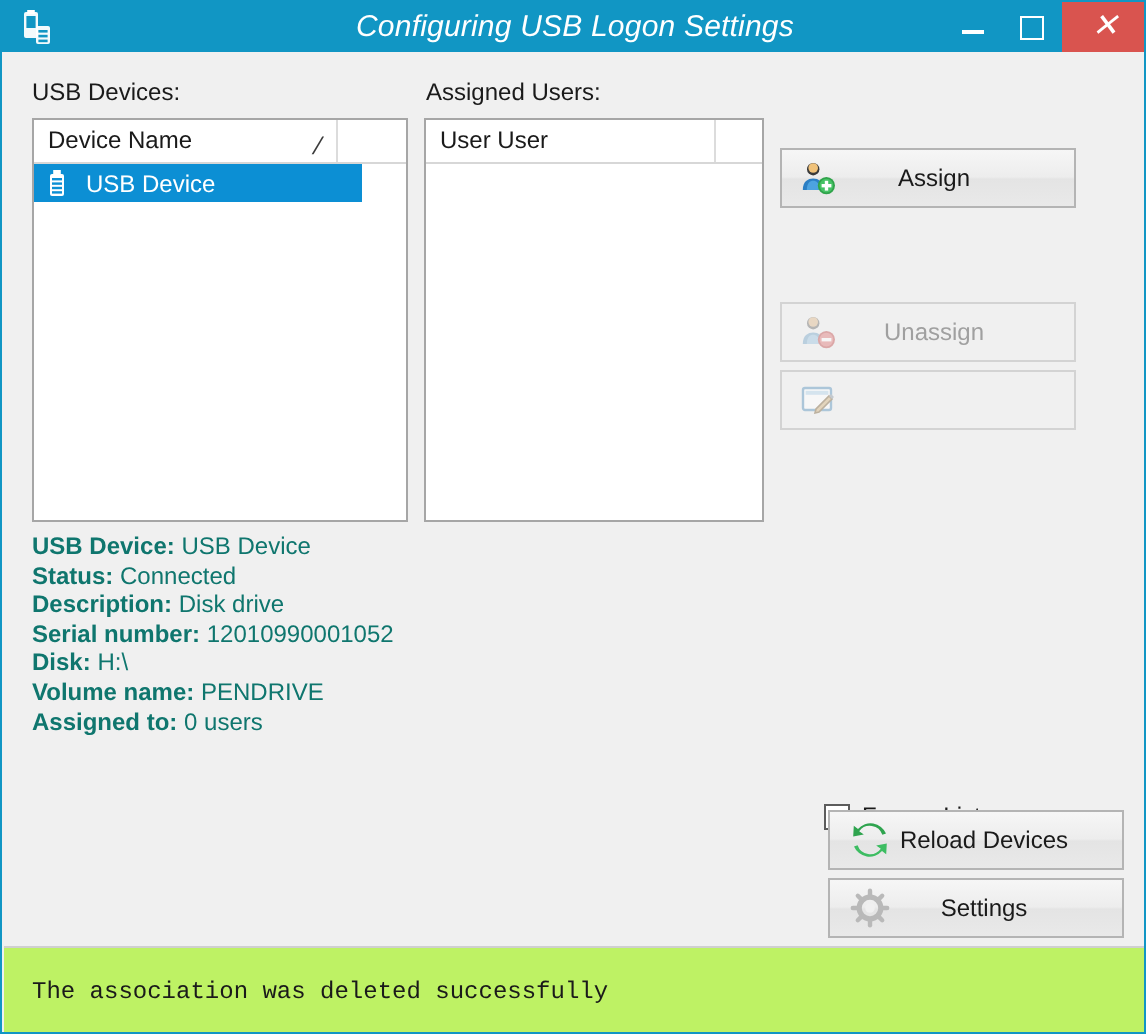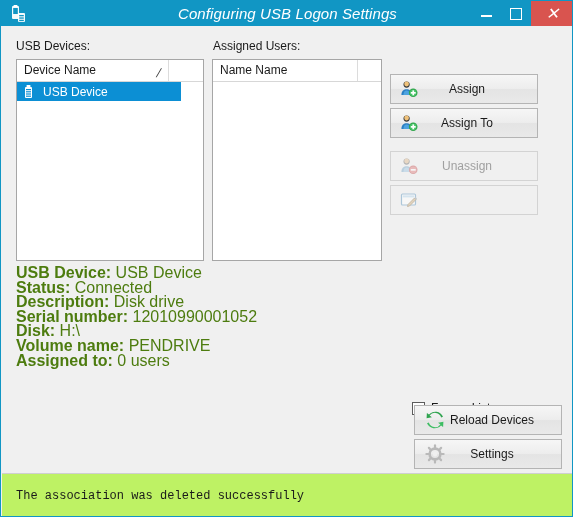--- a/index.html
+++ b/index.html
@@ -186,22 +186,22 @@
   .rbtn-assign    { top: 48px; }
   .rbtn-assignto  { top: 82px; }
   .rbtn-unassign  { top: 125px; }
   .rbtn-edit      { top: 159px; }
 
   
   .details {
     position: absolute;
     left: 14px;
     top: 240px;
-    font-size: 16px;
-    color: #4d7c0f;
+    font-size: 12px;
+    color: #0f766e;
     line-height: 14.6px;
   }
   .details div { white-space: nowrap; }
   .details b { font-weight: bold; }
 
   
   .checkrow {
     position: absolute;
     left: 410px;
     top: 375px;
@@ -327,21 +327,21 @@
             </svg>
           </span>
           <span>USB Device</span>
         </div>
       </div>
     </div>
 
     <div class="listview lv-users">
       <div class="lv-header">
         <div class="lv-col" style="width:145px;">
-          <span>Name Name</span>
+          <span>User User</span>
         </div>
         <div class="lv-col-pad"></div>
       </div>
       <div class="lv-rows"></div>
     </div>
 
     <div class="rbtn rbtn-assign">
       <span class="bicon">
         <svg width="18" height="18" viewBox="0 0 18 18">
           <circle cx="6.6" cy="4.6" r="3.1" fill="#3a3a3a"></circle>
@@ -350,35 +350,20 @@
           <path d="M3.4 15 C3.4 11.6 5 10.4 6.6 10.4 C8.2 10.4 9.8 11.6 9.8 15 Z" fill="#4da3e0"></path>
           <circle cx="13.2" cy="12.8" r="4.3" fill="#2fa34a"></circle>
           <circle cx="13.2" cy="12.8" r="3.4" fill="#46c265"></circle>
           <rect x="12.4" y="10.4" width="1.7" height="4.9" fill="#ffffff"></rect>
           <rect x="10.8" y="12" width="4.9" height="1.7" fill="#ffffff"></rect>
         </svg>
       </span>
       <span class="blabel">Assign</span>
     </div>
 
-    <div class="rbtn rbtn-assignto">
-      <span class="bicon">
-        <svg width="18" height="18" viewBox="0 0 18 18">
-          <circle cx="6.6" cy="4.6" r="3.1" fill="#3a3a3a"></circle>
-          <circle cx="6.6" cy="4" r="2.4" fill="#f0c27a"></circle>
-          <path d="M1.4 15 C1.4 10.8 4 9.3 6.6 9.3 C9.2 9.3 11.8 10.8 11.8 15 Z" fill="#2b7fc4"></path>
-          <path d="M3.4 15 C3.4 11.6 5 10.4 6.6 10.4 C8.2 10.4 9.8 11.6 9.8 15 Z" fill="#4da3e0"></path>
-          <circle cx="13.2" cy="12.8" r="4.3" fill="#2fa34a"></circle>
-          <circle cx="13.2" cy="12.8" r="3.4" fill="#46c265"></circle>
-          <rect x="12.4" y="10.4" width="1.7" height="4.9" fill="#ffffff"></rect>
-          <rect x="10.8" y="12" width="4.9" height="1.7" fill="#ffffff"></rect>
-        </svg>
-      </span>
-      <span class="blabel">Assign To</span>
-    </div>
 
     <div class="rbtn rbtn-unassign disabled">
       <span class="bicon">
         <svg width="18" height="18" viewBox="0 0 18 18" opacity="0.45">
           <circle cx="6.6" cy="4.6" r="3.1" fill="#6e6e6e"></circle>
           <circle cx="6.6" cy="4" r="2.4" fill="#e0bb8e"></circle>
           <path d="M1.4 15 C1.4 10.8 4 9.3 6.6 9.3 C9.2 9.3 11.8 10.8 11.8 15 Z" fill="#7aa8c9"></path>
           <path d="M3.4 15 C3.4 11.6 5 10.4 6.6 10.4 C8.2 10.4 9.8 11.6 9.8 15 Z" fill="#9dc6e2"></path>
           <circle cx="13.2" cy="12.8" r="4.3" fill="#c25050"></circle>
           <circle cx="13.2" cy="12.8" r="3.4" fill="#e07a7a"></circle>

